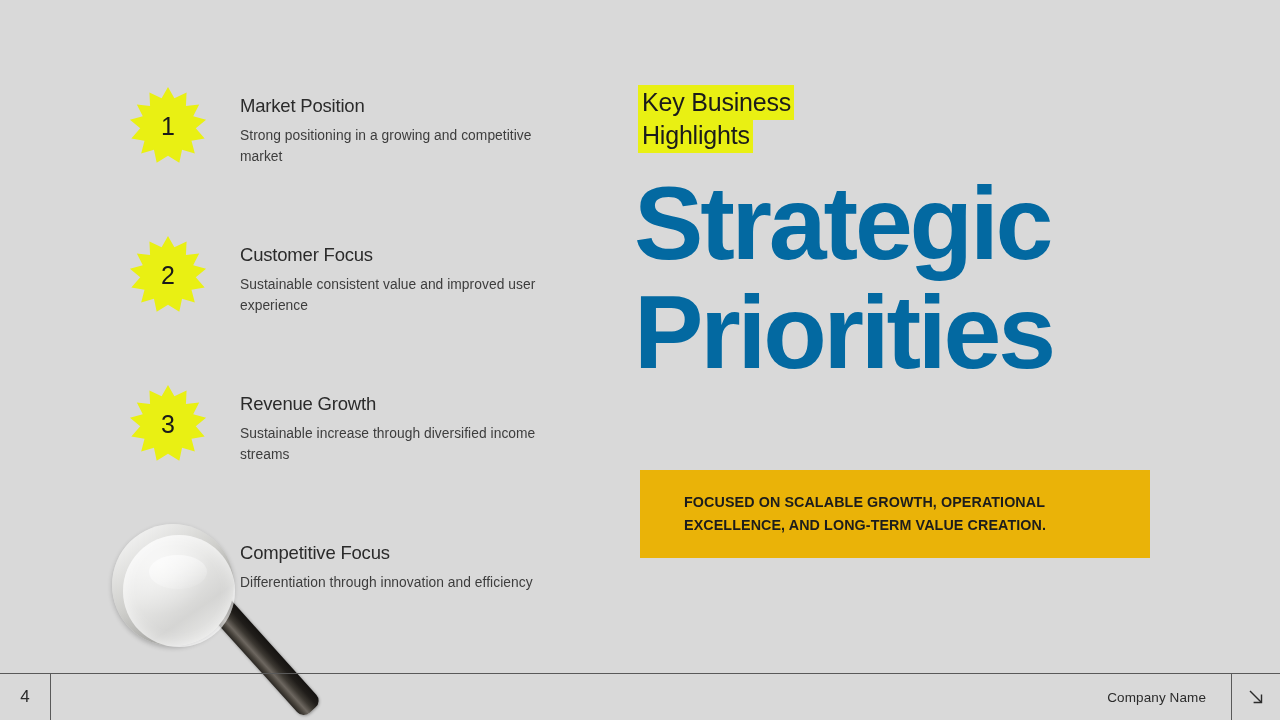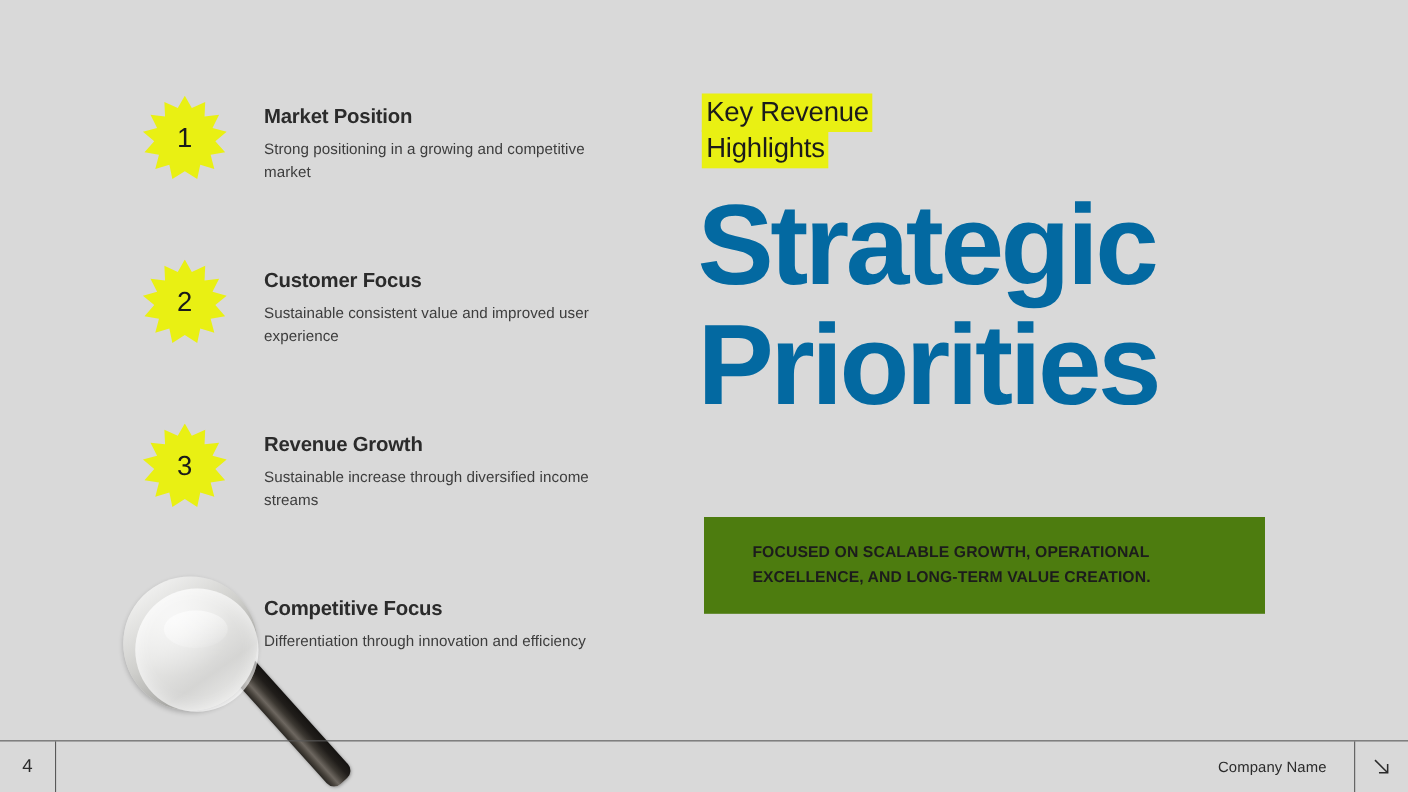--- a/index.html
+++ b/index.html
@@ -71,21 +71,21 @@
     letter-spacing: 0.2px;
   }
   .item-text {
     position: absolute;
     left: 120px;
     top: 12px;
     width: 300px;
   }
   .item-title {
     font-size: 18.5px;
-    font-weight: 700;
+    font-weight: 400;
     color: #2b2b2b;
     letter-spacing: -0.2px;
     margin: 0 0 10px 0;
     line-height: 1.1;
   }
   .item-desc {
     font-size: 13.8px;
     font-weight: 400;
     color: #3d3d3d;
     line-height: 1.52;
@@ -193,21 +193,21 @@
   .big-title .ln2 {
     display: block;
     margin-top: 10px;
   }
   .green-box {
     position: absolute;
     left: 640px;
     top: 470px;
     width: 510px;
     height: 88px;
-    background: #4d7c0f;
+    background: #eab308;
     display: flex;
     align-items: center;
   }
   .green-text {
     margin: 0;
     padding: 0 44px;
     font-size: 14.3px;
     font-weight: 700;
     color: #1c1c1c;
     line-height: 1.62;
@@ -319,21 +319,21 @@
     <div class="mg-ferrule"></div>
     <div class="mg-ring">
       <div class="mg-lens">
         <div class="mg-glint"></div>
       </div>
     </div>
   </div>
 
   <div class="right-col">
     <p class="eyebrow">
-      <span class="hl">Key Revenue</span><br>
+      <span class="hl">Key Business</span><br>
       <span class="hl">Highlights</span>
     </p>
     <h1 class="big-title">
       <span>Strategic</span>
       <span class="ln2">Priorities</span>
     </h1>
   </div>
 
   <div class="green-box">
     <p class="green-text">FOCUSED ON SCALABLE GROWTH, OPERATIONAL EXCELLENCE, AND LONG-TERM VALUE CREATION.</p>

